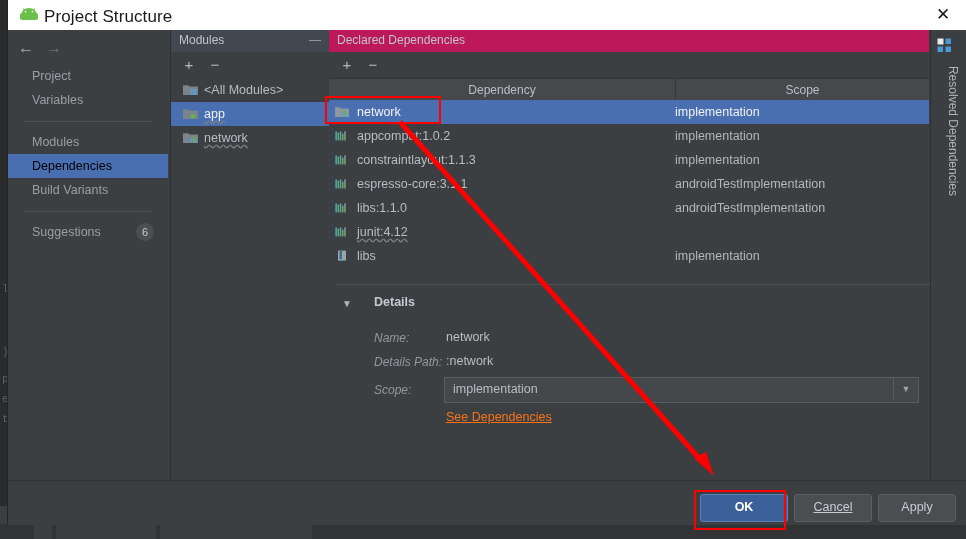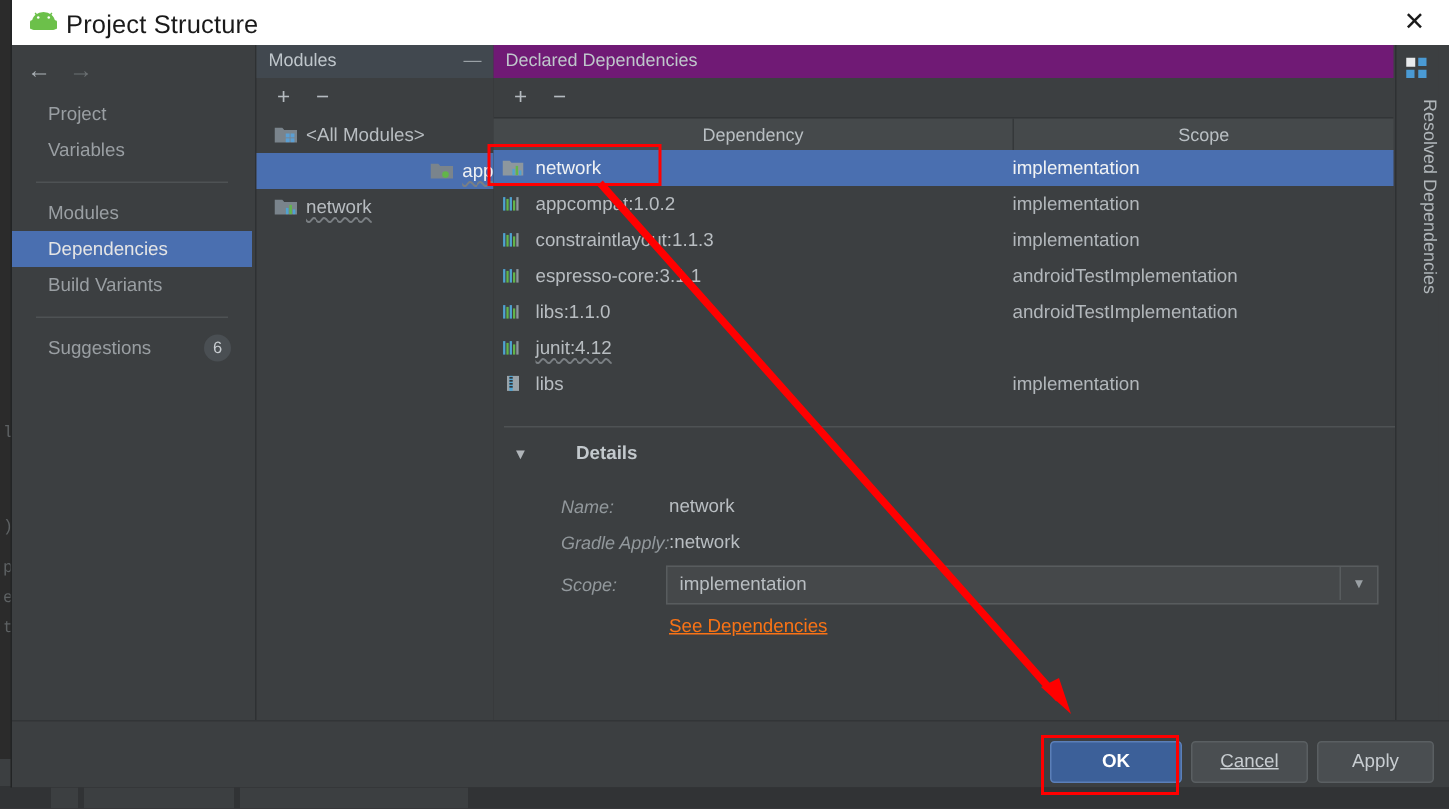--- a/index.html
+++ b/index.html
@@ -32,37 +32,37 @@
   .dlg-body{position:absolute;left:0;top:30px;width:958px;height:450px;background:#3c3f41;}
 
   
   .leftnav{position:absolute;left:8px;top:30px;width:160px;height:450px;background:#3c3f41;}
   .navbtns{position:absolute;left:0;top:4px;width:160px;height:28px;}
   .navarrow{position:absolute;top:4px;width:24px;height:20px;text-align:center;font-size:16px;line-height:19px;cursor:pointer;}
   .navarrow.back{left:6px;color:#a9b0b5;}
   .navarrow.fwd{left:34px;color:#6a6f72;}
   .navlist{position:absolute;left:0;top:34px;width:160px;}
   .navitem{height:24px;line-height:24px;padding-left:24px;color:#9a9fa3;font-size:12.5px;cursor:pointer;white-space:nowrap;}
-  .navitem.sel{background:#4a6fb0;color:#e5e5e5;}
+  .navitem.sel{background:#4a6fb0;color:#000000;}
   .navsep{height:1px;background:#4e5254;margin:9px 16px 8px 16px;}
   .navbadge{position:absolute;right:14px;width:18px;height:18px;border-radius:9px;background:#4a4f53;
             color:#c7ccd0;font-size:11px;line-height:18px;text-align:center;}
   .navitem-row{position:relative;}
 
   
   .modpanel{position:absolute;left:170px;top:30px;width:158px;height:450px;background:#3c3f41;
             border-left:1px solid #2e3133;border-right:1px solid #2e3133;}
   .panelhdr{position:absolute;left:0;top:0;width:100%;height:22px;background:#41484f;}
   .panelhdr .ttl{position:absolute;left:8px;top:3px;color:#bfc6cb;font-size:12px;}
   .panelhdr .minim{position:absolute;right:8px;top:3px;color:#9aa1a6;font-size:12px;cursor:pointer;line-height:14px;}
   .toolrow{position:absolute;left:0;top:22px;width:100%;height:26px;}
   .toolbtn{position:absolute;top:4px;width:20px;height:18px;color:#b5bbc0;font-size:15px;line-height:17px;text-align:center;cursor:pointer;}
   .modlist{position:absolute;left:0;top:48px;width:100%;}
   .modrow{height:24px;line-height:24px;padding-left:12px;color:#b8bdc1;font-size:12.5px;white-space:nowrap;cursor:pointer;}
-  .modrow.sel{background:#4a6fb0;color:#f0f2f4;text-align:right;}
+  .modrow.sel{background:#4a6fb0;color:#f0f2f4;}
   .mico{display:inline-block;width:15px;height:13px;vertical-align:-2px;margin-right:6px;}
   .wavy{text-decoration:underline;text-decoration-style:wavy;text-decoration-color:#7a7f83;text-underline-offset:2px;}
 
   
   .deppanel{position:absolute;left:329px;top:30px;width:600px;height:450px;background:#3c3f41;}
   .deptool{position:absolute;left:0;top:22px;width:100%;height:26px;}
   .depcols{position:absolute;left:0;top:48px;width:600px;height:22px;background:#45494b;
            border-top:1px solid #323537;border-bottom:1px solid #323537;}
   .colhdr{position:absolute;top:0;height:22px;line-height:22px;text-align:center;color:#b9bfc3;font-size:12px;}
   .colhdr.dep{left:0;width:346px;border-right:1px solid #35383a;}
@@ -75,21 +75,21 @@
   .deprow .sc{position:absolute;left:346px;color:#b2b7bb;font-size:12.5px;white-space:nowrap;}
   .deprow.sel .sc{color:#f0f2f4;}
   .dico{display:inline-block;width:14px;height:13px;vertical-align:-2px;margin-right:8px;}
 
   .splitline{position:absolute;left:336px;top:284px;width:592px;height:1px;background:#4e5254;}
 
   
   .details{position:absolute;left:336px;top:292px;width:594px;height:160px;}
   .det-hdr{position:absolute;left:0;top:0;color:#c3c9cd;font-size:12.5px;font-weight:bold;}
   .det-tri{position:absolute;left:0;top:1px;color:#b0b5b9;font-size:10px;cursor:pointer;}
-  .det-hdr-txt{position:absolute;left:32px;top:0;margin-left:10px;}
+  .det-hdr-txt{position:absolute;left:32px;top:0;}
   .det-lbl{position:absolute;color:#92989c;font-size:12px;font-style:italic;}
   .det-val{position:absolute;color:#b9bec2;font-size:12.5px;}
   .scopebox{position:absolute;left:105px;top:86px;width:473px;height:24px;background:#45484a;border:1px solid #585c5e;}
   .scopebox .txt{position:absolute;left:8px;top:4px;color:#b9bec2;font-size:12.5px;}
   .scopebox .arrow{position:absolute;right:0;top:0;width:24px;height:22px;border-left:1px solid #585c5e;
                    color:#9aa0a4;font-size:9px;line-height:23px;text-align:center;cursor:pointer;}
   .seedep{position:absolute;left:107px;top:118px;color:#f97316;font-size:12.5px;
           text-decoration:underline;cursor:pointer;}
 
   
@@ -197,21 +197,21 @@
             <path d="M0 2.2 h5.2 l1.3 1.4 H15 V12 H0 Z" fill="#7a848c"></path>
             <rect x="7.6" y="7.6" width="1.7" height="4.2" fill="#4fa3d1"></rect>
             <rect x="9.9" y="5.6" width="1.7" height="6.2" fill="#62b54a"></rect>
             <rect x="12.2" y="8.6" width="1.7" height="3.2" fill="#4fa3d1"></rect>
           </svg><span class="wavy">network</span>
         </div>
       </div>
     </div>
 
     <div class="deppanel" style="left:321px;">
-      <div class="panelhdr" style="background:#701a75;">
+      <div class="panelhdr" style="background:#be185d;">
         <div class="ttl">Declared Dependencies</div>
       </div>
       <div class="deptool">
         <div class="toolbtn" style="left:8px;">+</div>
         <div class="toolbtn" style="left:34px;">−</div>
       </div>
       <div class="depcols">
         <div class="colhdr scope">Scope</div>
         <div class="colhdr dep">Dependency</div>
       </div>
@@ -312,21 +312,21 @@
 
     <div class="splitline" style="left:328px;top:284px;width:600px;"></div>
 
     <div class="details" style="left:328px;">
       <div class="det-tri" style="left:6px;top:6px;">▼</div>
       <div class="det-hdr det-hdr-txt" style="left:38px;top:3px;">Details</div>
 
       <div class="det-lbl" style="left:38px;top:39px;">Name:</div>
       <div class="det-val" style="left:110px;top:38px;">network</div>
 
-      <div class="det-lbl" style="left:38px;top:63px;">Gradle Apply:</div>
+      <div class="det-lbl" style="left:38px;top:63px;">Details Path:</div>
       <div class="det-val" style="left:110px;top:62px;">:network</div>
 
       <div class="det-lbl" style="left:38px;top:91px;">Scope:</div>
 
       <div class="scopebox" style="left:108px;top:85px;">
         <div class="txt">implementation</div>
         <div class="arrow">▼</div>
       </div>
 
       <div class="seedep" style="left:110px;top:118px;">See Dependencies</div>

